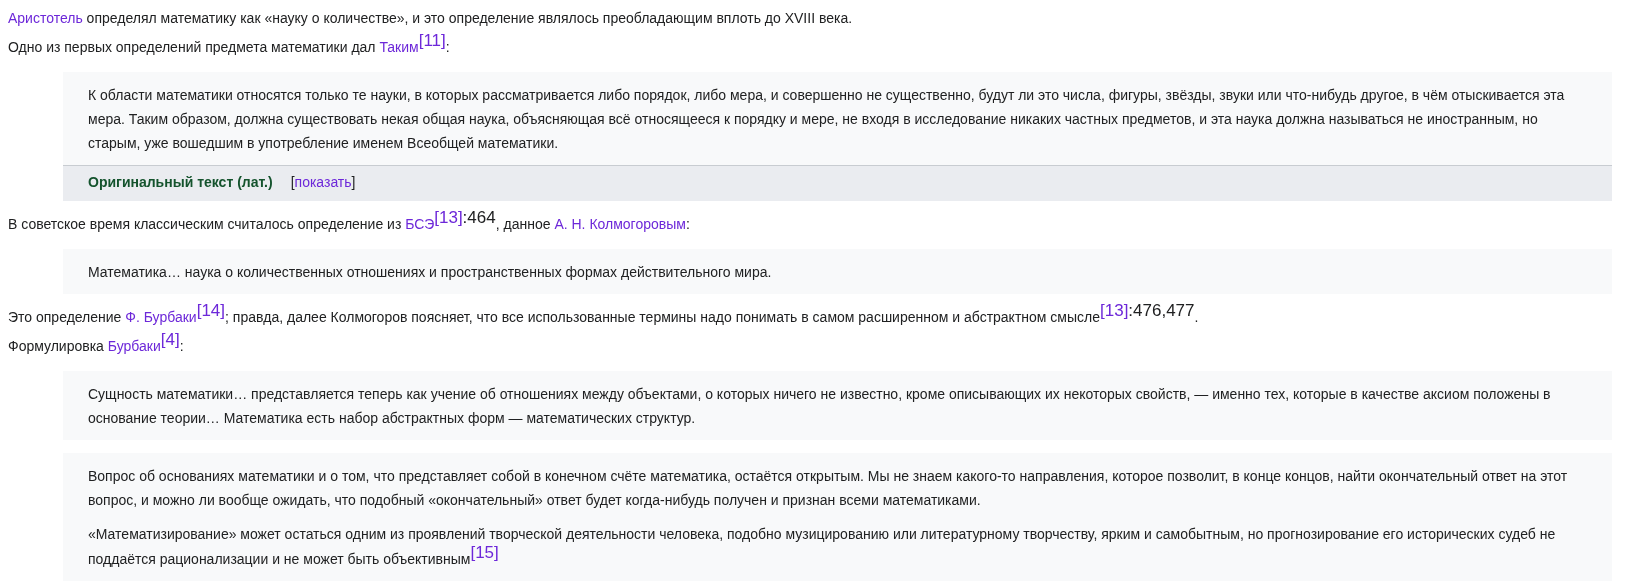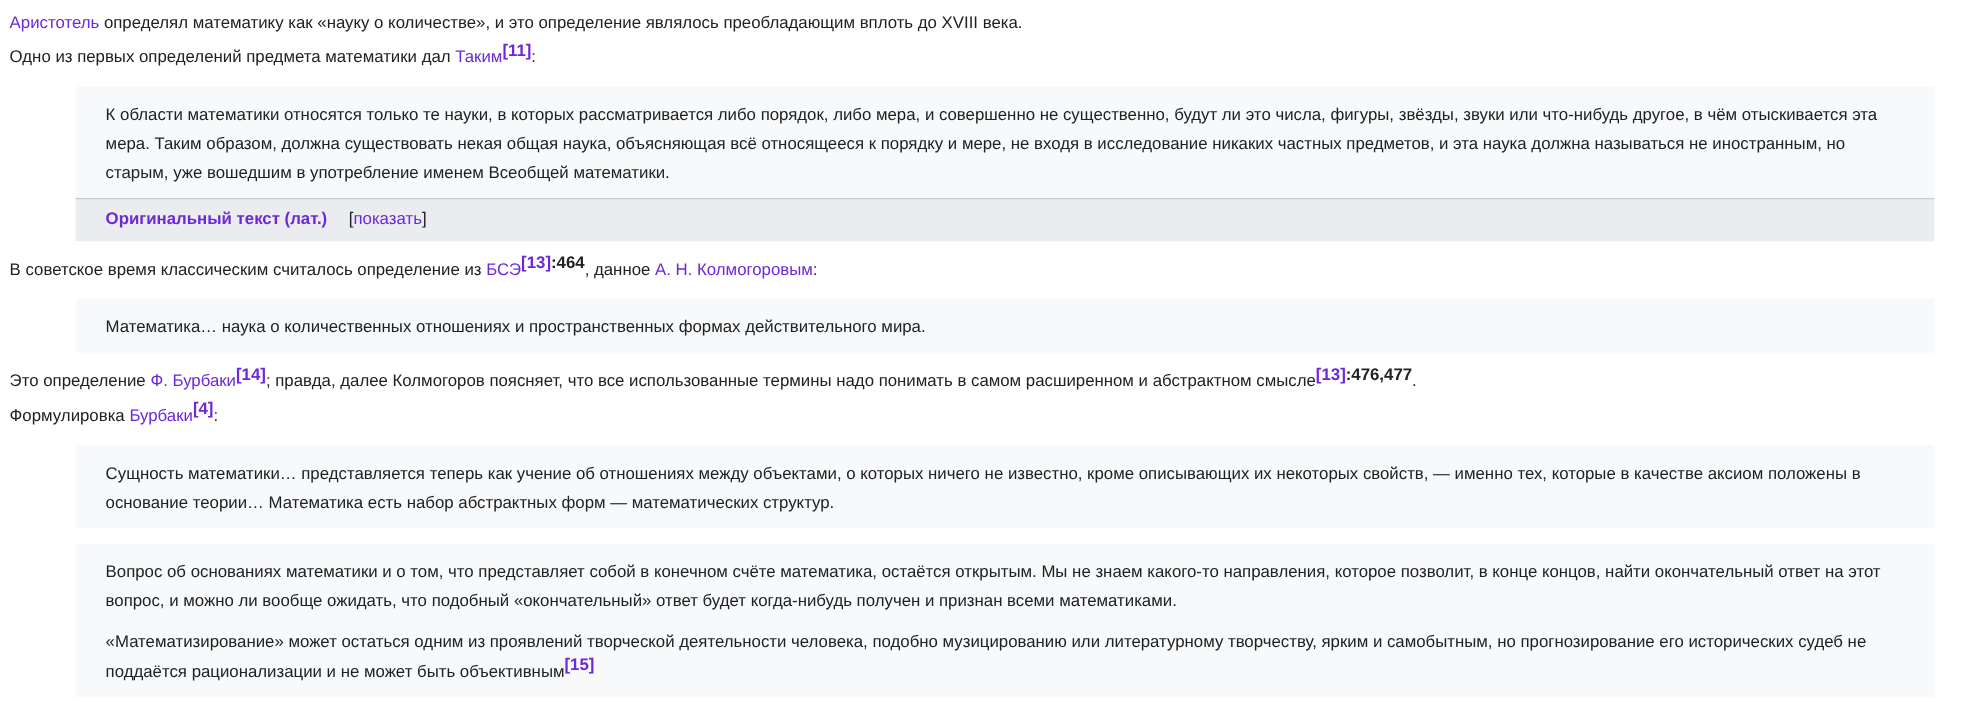--- a/index.html
+++ b/index.html
@@ -21,24 +21,23 @@
   }
   p.para {
     margin: 7px 0 7px 0;
   }
   a.wlink {
     color: #6d28d9;
     text-decoration: none;
     cursor: pointer;
   }
   sup.ref {
-    font-size: 14px;
+    font-size: 17px;
     line-height: 0;
     vertical-align: super;
-    font-weight: bold;
   }
   sup.ref .pages {
     color: #202122;
   }
   blockquote.quote {
     margin: 13px 27px 13px 55px;
     padding: 0;
     background: #f8f9fa;
   }
   blockquote.quote .q-body {
@@ -51,21 +50,21 @@
   blockquote.quote p.qpara + p.qpara {
     margin-top: 10px;
   }
   .quote-bar {
     background: #eaecf0;
     border-top: 1px solid #c8ccd1;
     padding: 6px 25px 7px 25px;
   }
   .quote-bar .bar-title {
     font-weight: bold;
-    color: #6d28d9;
+    color: #14532d;
   }
   .quote-bar .toggle {
     margin-left: 18px;
     color: #202122;
   }
 </style>
 </head>
 <body>
 
 <div id="article">

